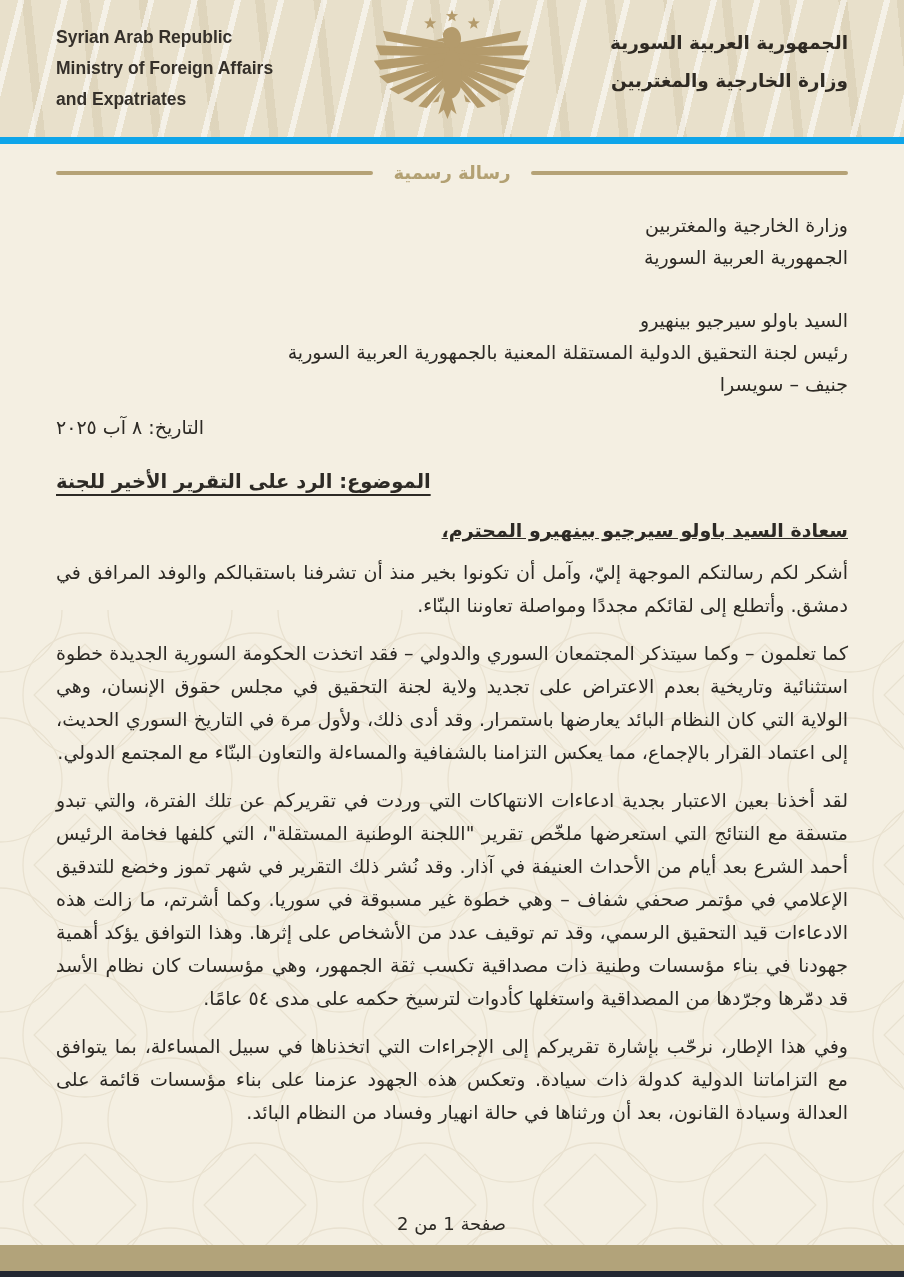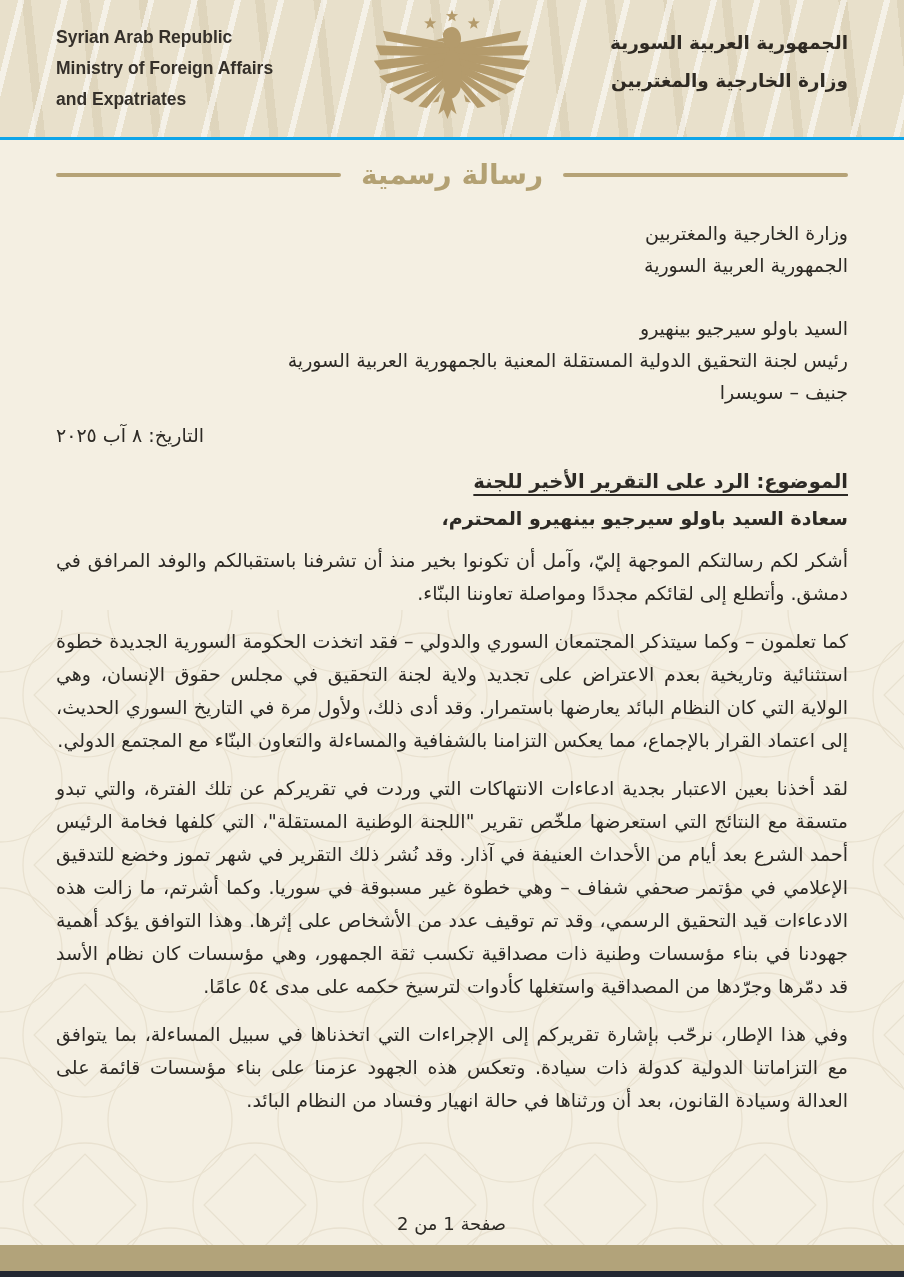--- a/index.html
+++ b/index.html
@@ -2,45 +2,45 @@
 <html lang="ar"><head>
 <meta charset="utf-8">
 <style>
   html,body{margin:0;padding:0;}
   body{
     width:904px;height:1280px;position:relative;overflow:hidden;
     background:#f4efe2;color:#2d2a25;
     font-family:"DejaVu Sans",sans-serif;
   }
   
-  .header{position:relative;height:137px;background:#e8e0cb;border-bottom:3px solid #0ea5e9;overflow:hidden;z-index:3;}
+  .header{position:relative;height:137px;background:#e8e0cb;border-bottom:7px solid #0ea5e9;overflow:hidden;z-index:3;}
   .rays{position:absolute;inset:-20px;
     background:
       repeating-linear-gradient(104deg, rgba(255,255,255,.55) 0 6px, rgba(255,255,255,0) 6px 42px),
       repeating-linear-gradient(84deg, rgba(198,184,150,.28) 0 9px, rgba(198,184,150,0) 9px 58px);
   }
   .hdr-en{position:absolute;left:56px;top:22px;
     font-family:"Liberation Sans",sans-serif;font-weight:700;
     font-size:17.5px;line-height:31px;color:#35302a;}
   .hdr-ar{position:absolute;right:56px;top:24px;text-align:right;direction:rtl;
     font-weight:700;font-size:18.5px;line-height:38px;color:#2f2a23;}
   .emblem{position:absolute;left:50%;top:8px;transform:translateX(-50%);}
   
   .banner{display:flex;align-items:center;gap:20px;margin:18px 56px 0;position:relative;z-index:2;}
   .banner .line{flex:1;height:4px;background:#b5a276;border-radius:2px;}
-  .banner .label{color:#b3a173;font-size:28px;font-weight:700;white-space:nowrap;}
+  .banner .label{color:#b3a173;font-size:18px;font-weight:700;white-space:nowrap;}
   
   .body-area{position:relative;z-index:2;direction:rtl;padding:0 56px;font-size:19px;}
   .addr{line-height:32px;}
   .sender{margin-top:26px;}
   .recipient{margin-top:31px;}
   .date{margin-top:16px;text-align:left;}
-  .subject{margin-top:24px;text-align:right;font-weight:700;font-size:19.5px;
+  .subject{margin-top:32px;text-align:left;font-weight:700;font-size:19.5px;
     text-decoration:underline;text-underline-offset:6px;text-decoration-thickness:2px;}
-  .salutation{margin-top:14px;font-weight:700;}
+  .salutation{margin-top:26px;font-weight:700;text-decoration:underline;}
   .para{margin:15px 0 0;line-height:33px;text-align:justify;}
   .para.first{}
   
   .page-footer{position:absolute;bottom:46px;left:0;right:1px;text-align:center;
     font-size:18px;direction:rtl;z-index:2;}
   .footer-bar{position:absolute;bottom:9px;left:0;right:0;height:26px;background:#b2a37a;z-index:3;}
   .bottom-line{position:absolute;bottom:3px;left:0;right:0;height:6px;background:#232832;z-index:3;}
   .bottom-white{position:absolute;bottom:0;left:0;right:0;height:3px;background:#ffffff;z-index:3;}
   
   .watermark{position:absolute;left:0;top:610px;z-index:0;pointer-events:none;}

